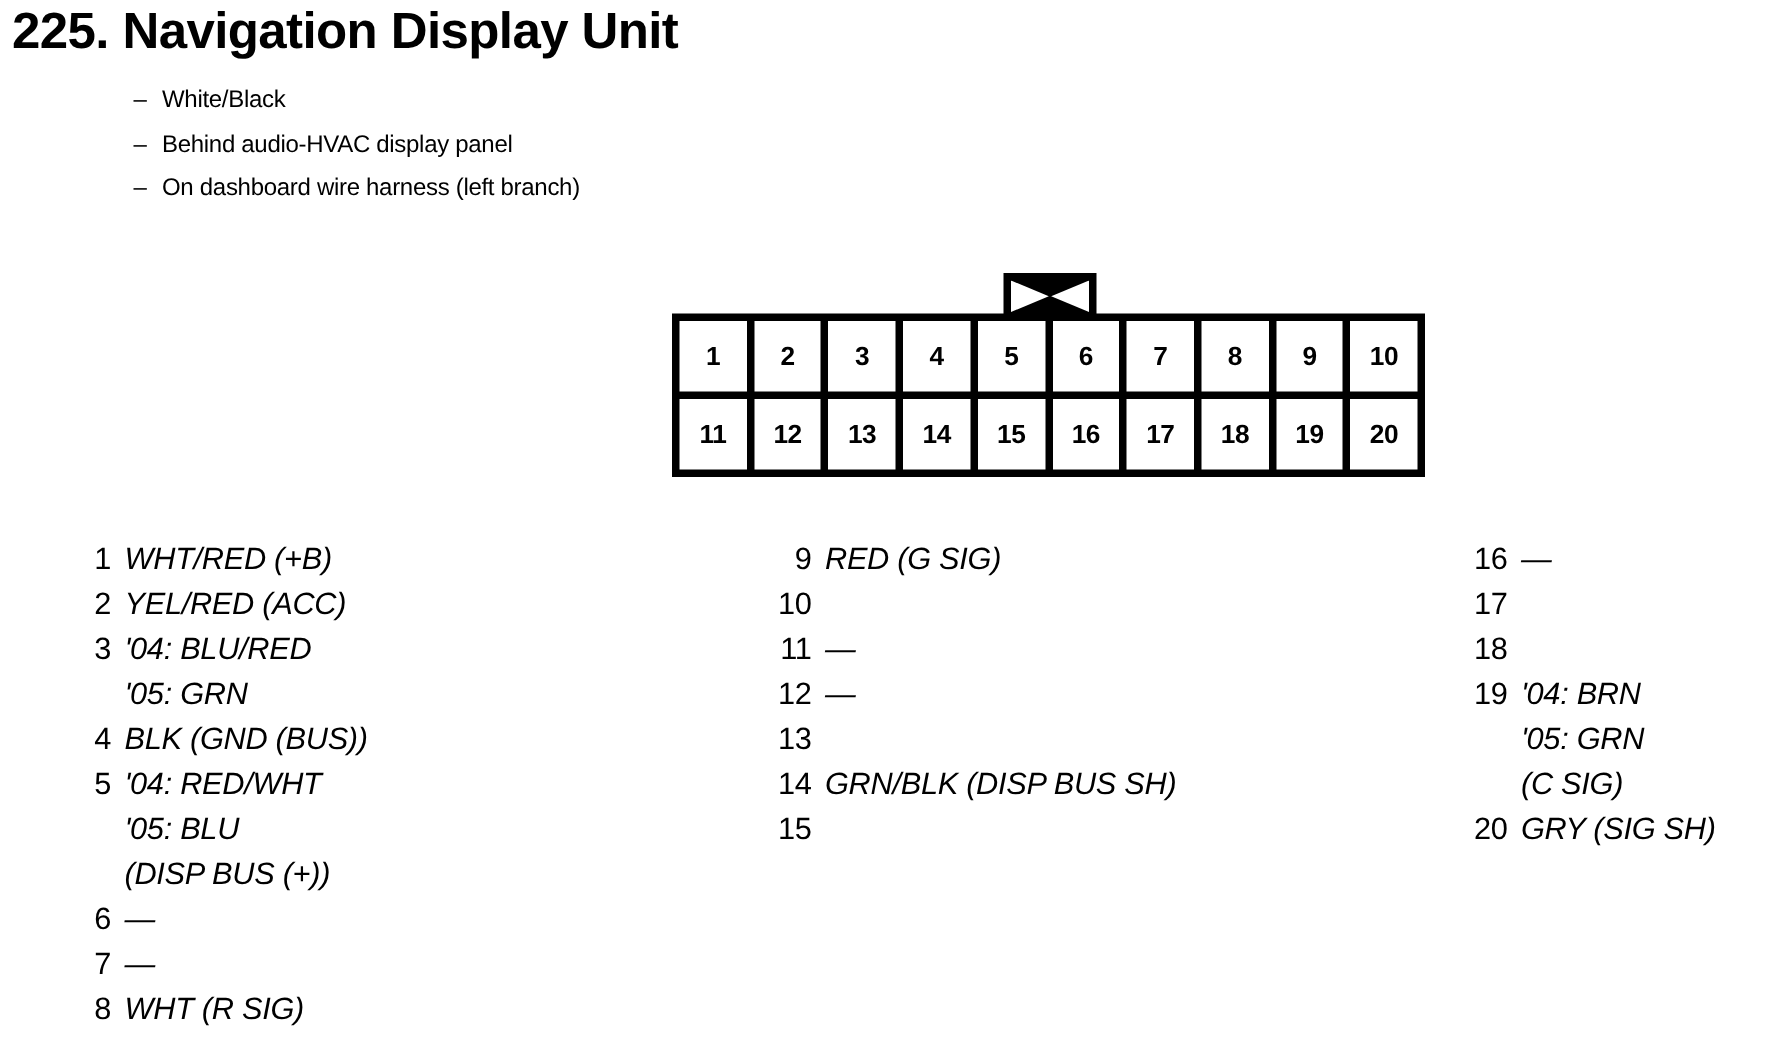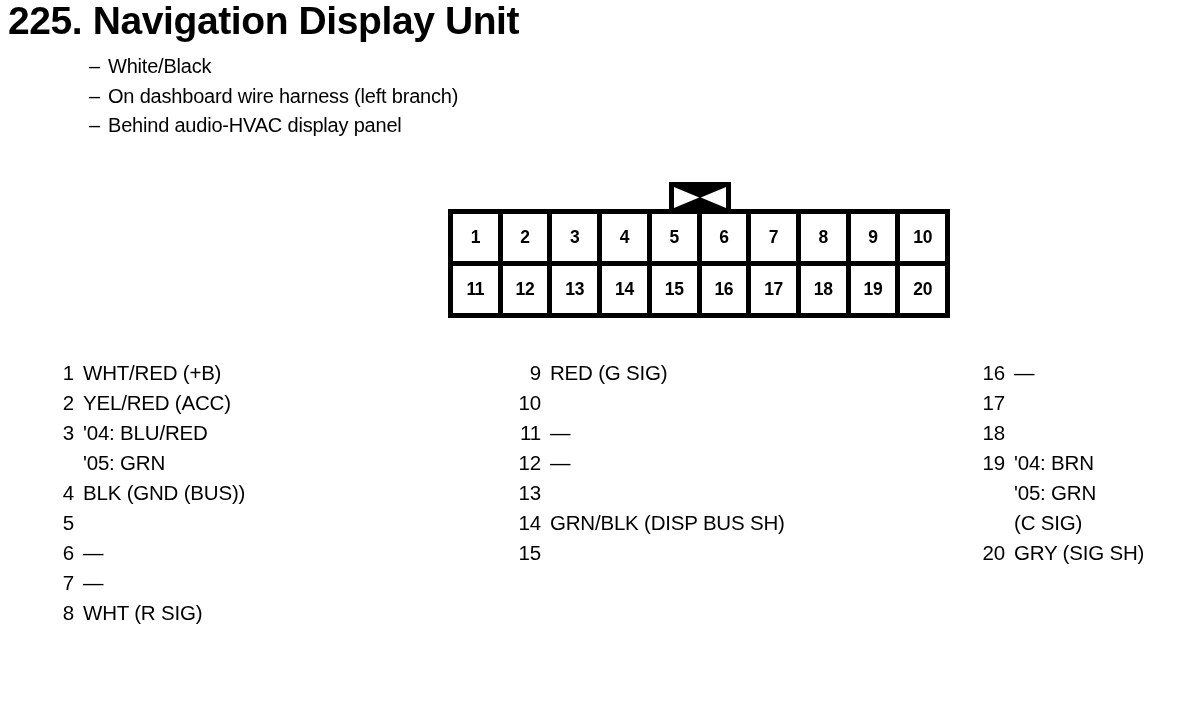--- a/index.html
+++ b/index.html
@@ -14,34 +14,34 @@
     font-family: "Liberation Sans", sans-serif;
     color: #000000;
     overflow: hidden;
   }
 
   
   #page-title {
     position: absolute;
     left: 8px;
     top: 2px;
-    font-size: 39px;
+    font-size: 34px;
     font-weight: bold;
     letter-spacing: -0.4px;
     white-space: nowrap;
     line-height: 38px;
   }
   #spec-list {
     position: absolute;
     left: 89px;
     top: 52px;
     line-height: 29.5px;
   }
   .spec-line {
-    font-size: 20px;
+    font-size: 16px;
     white-space: nowrap;
     letter-spacing: -0.2px;
   }
   .spec-dash {
     display: inline-block;
     width: 19px;
   }
 
   
   #connector {
@@ -120,32 +120,33 @@
   #legend-col-1 .legend-num { width: 12px; }
   #legend-col-2 .legend-num { width: 25px; }
   #legend-col-3 .legend-num { width: 25px; }
 
   .legend-text {
     font-size: 20.5px;
     line-height: 30px;
     white-space: nowrap;
     letter-spacing: -0.2px;
     padding-left: 9px;
+    font-style: italic;
   }
   .legend-text .sub-line { display: block; }
 </style>
 </head>
 <body>
 
 <div id="page-title">225. Navigation Display Unit</div>
 
 <div id="spec-list">
     <div class="spec-line"><span class="spec-dash">–</span><span>White/Black</span></div>
+    <div class="spec-line"><span class="spec-dash">–</span><span>Behind audio-HVAC display panel</span></div>
     <div class="spec-line"><span class="spec-dash">–</span><span>On dashboard wire harness (left branch)</span></div>
-    <div class="spec-line"><span class="spec-dash">–</span><span>Behind audio-HVAC display panel</span></div>
   </div>
 
 <div id="connector">
   <div id="connector-tab">
     <svg class="bowtie" viewBox="0 0 52 21" preserveAspectRatio="none" aria-hidden="true">
       <polygon points="0,0 25.2,10.5 0,21" fill="#ffffff"></polygon>
       <polygon points="52,0 26.8,10.5 52,21" fill="#ffffff"></polygon>
     </svg>
   </div>
   <div id="connector-body">
@@ -197,20 +198,25 @@
       </div>
     </div>
     <div class="legend-entry">
       <div class="legend-num">4</div>
       <div class="legend-text">
         <span class="sub-line">BLK (GND (BUS))</span>
       </div>
     </div>
     <div class="legend-entry">
       <div class="legend-num">5</div>
+      <div class="legend-text">
+        <span class="sub-line">'04: RED/WHT</span>
+        <span class="sub-line">'05: BLU</span>
+        <span class="sub-line">(DISP BUS (+))</span>
+      </div>
     </div>
     <div class="legend-entry">
       <div class="legend-num">6</div>
       <div class="legend-text">
         <span class="sub-line">—</span>
       </div>
     </div>
     <div class="legend-entry">
       <div class="legend-num">7</div>
       <div class="legend-text">

